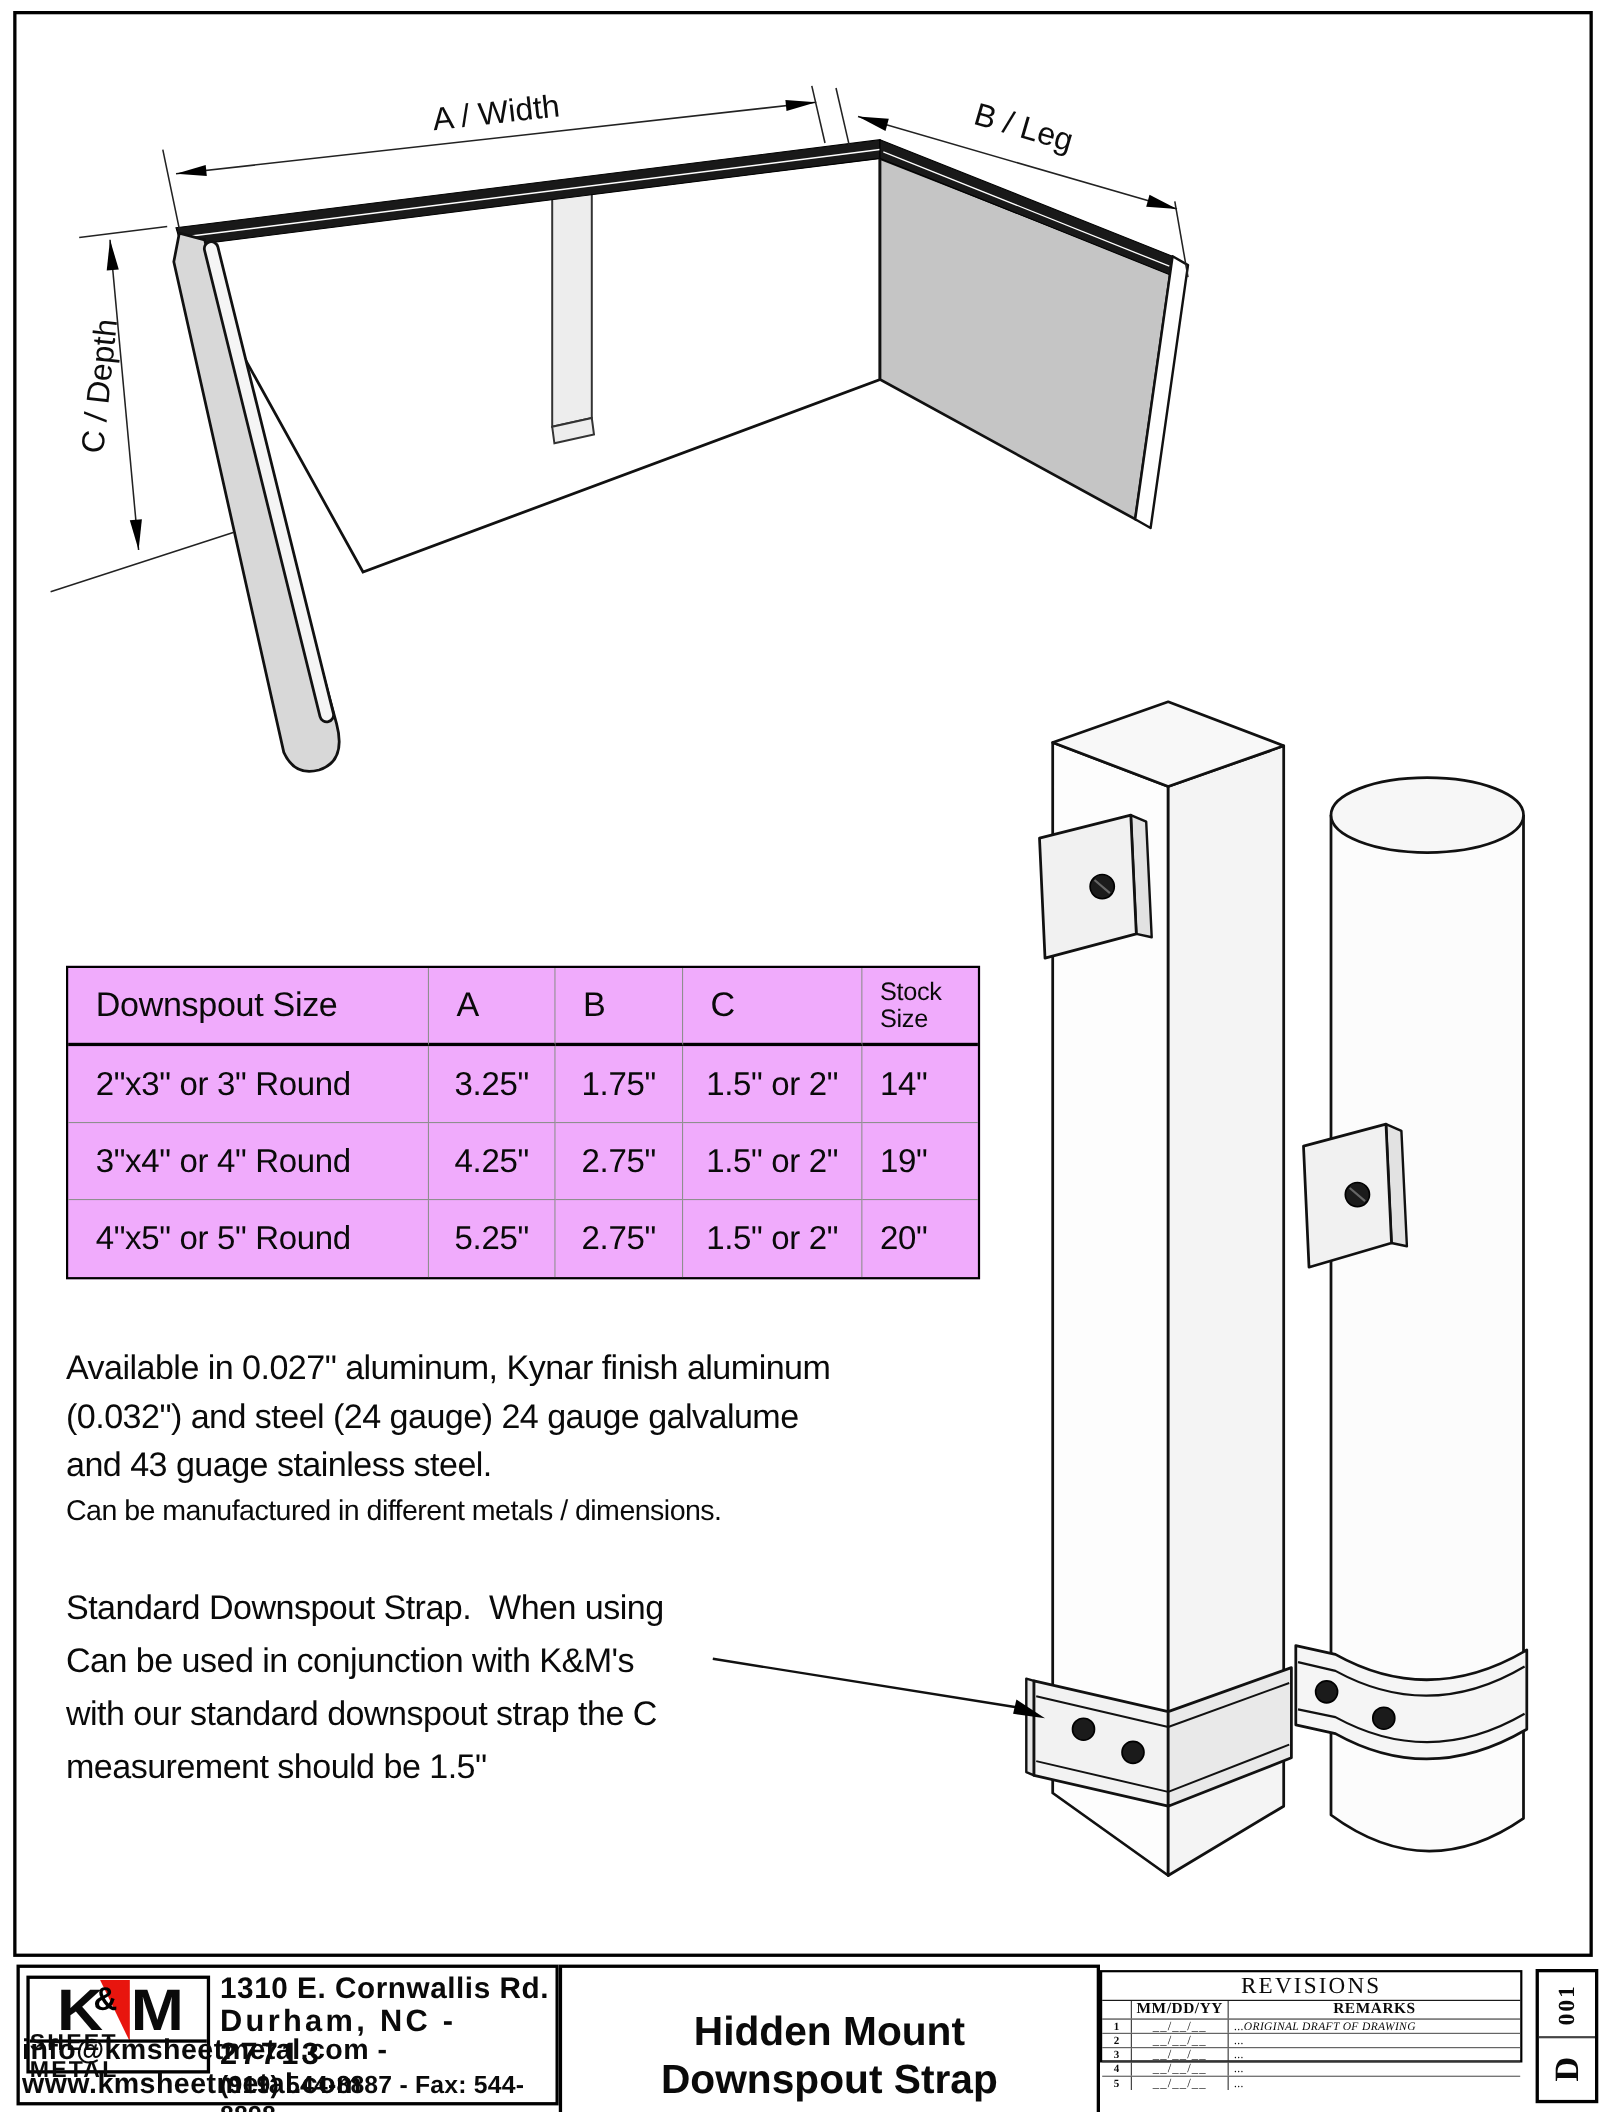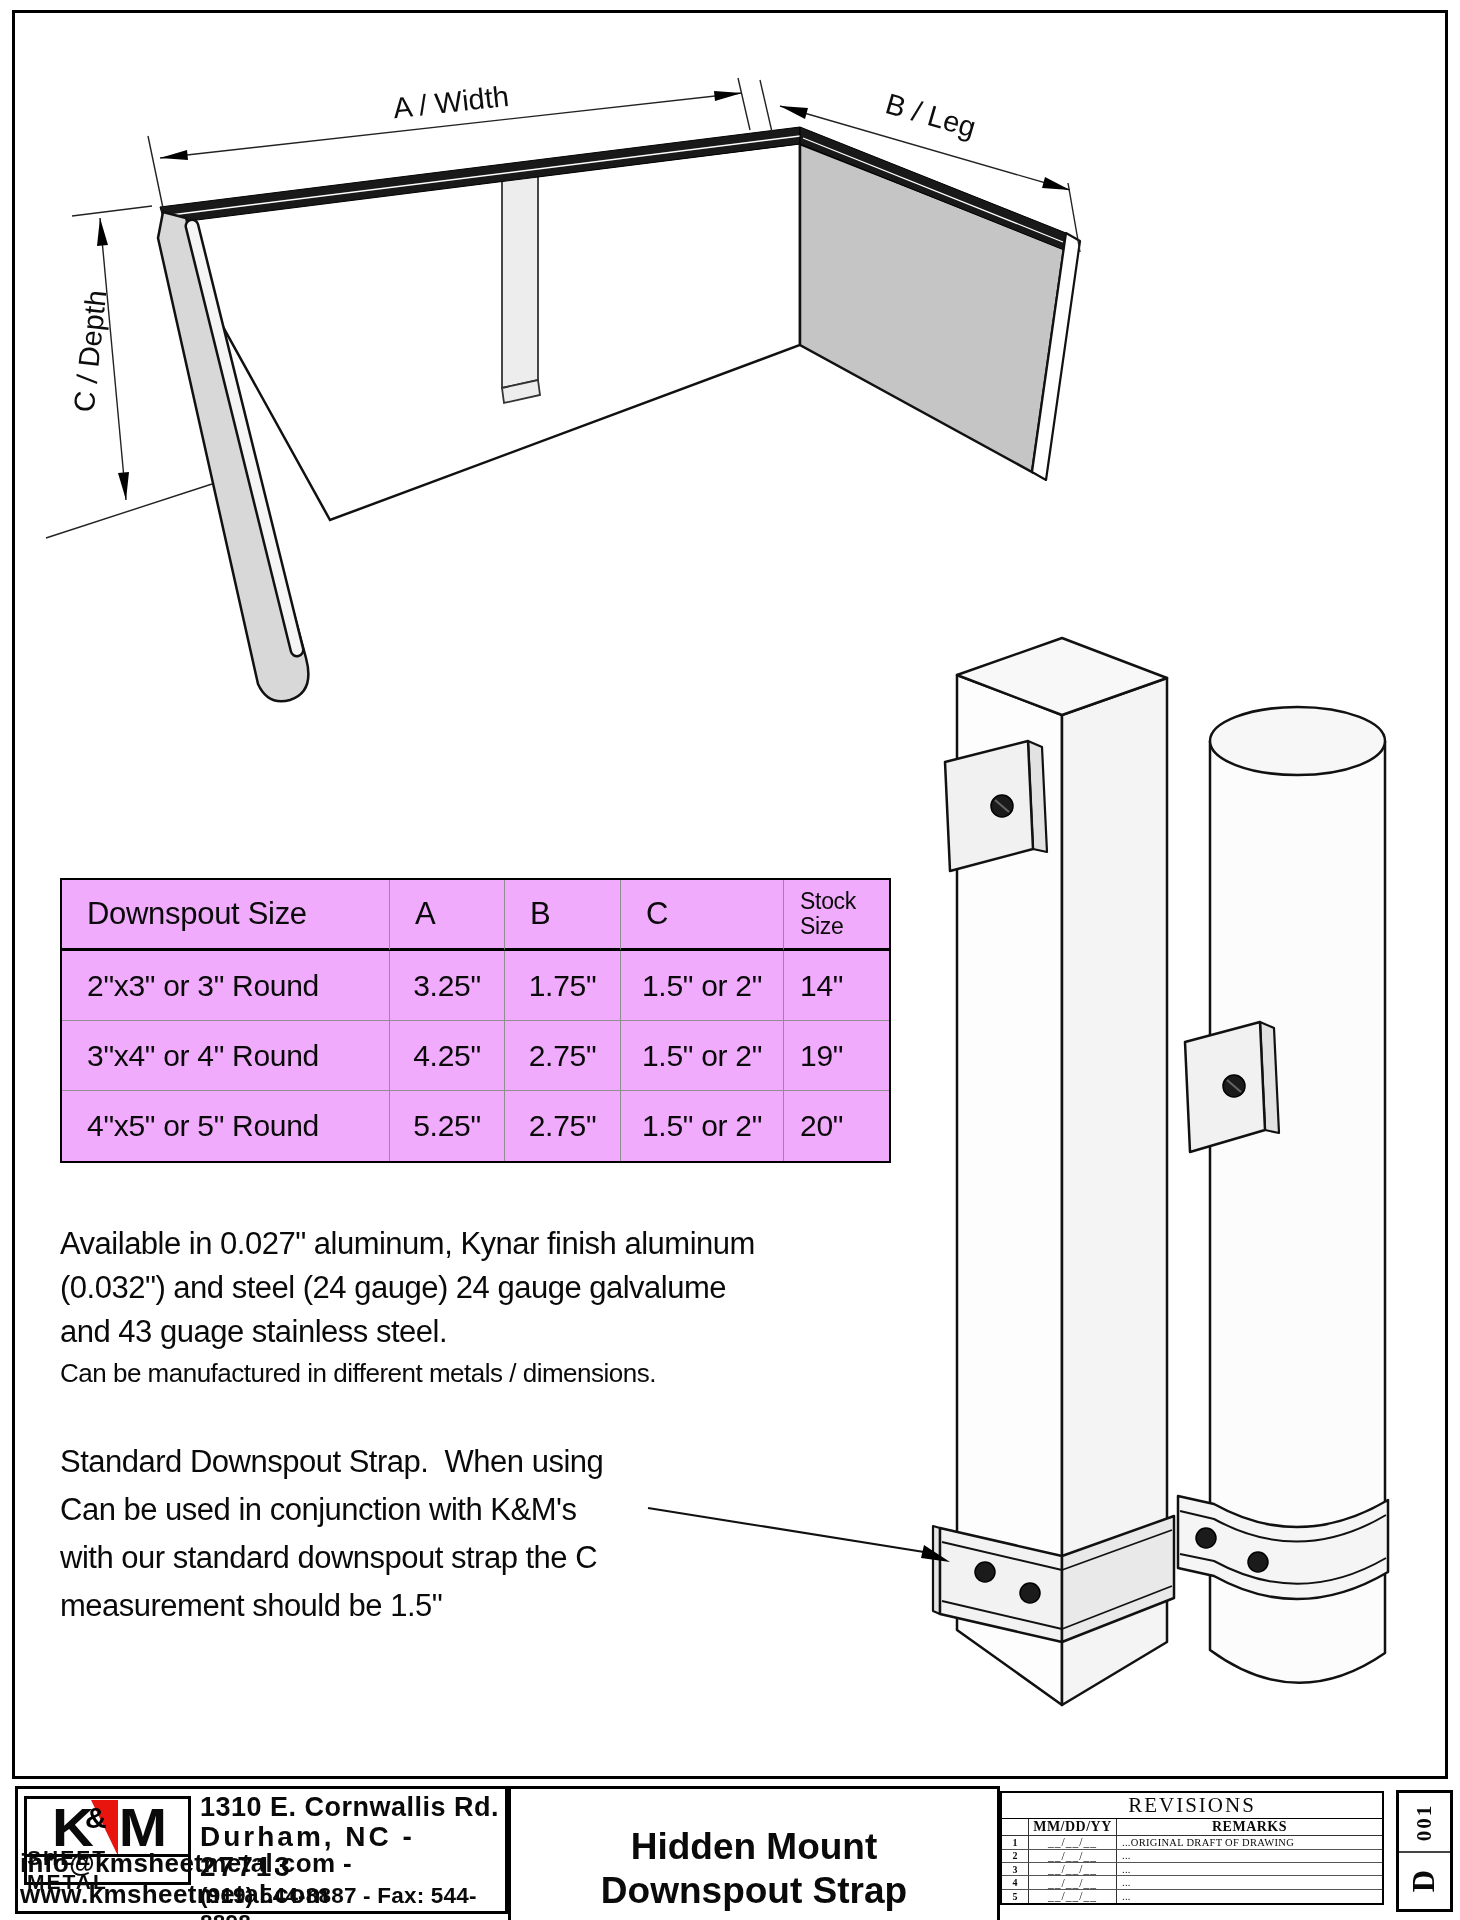--- a/index.html
+++ b/index.html
@@ -46,35 +46,35 @@
   #address-block{position:absolute;left:182px;top:4px;width:305px;}
   .addr1{font-size:27px;font-weight:700;letter-spacing:0.5px;line-height:29px;}
   .addr2{font-size:28px;font-weight:700;letter-spacing:3px;line-height:30px;}
   .addr3{font-size:22.5px;font-weight:700;letter-spacing:0.2px;line-height:27px;}
   #contact-line{position:absolute;left:2px;bottom:1px;width:487px;font-size:26px;font-weight:700;
                 letter-spacing:0.4px;}
   #tb-title{left:508px;top:1786px;width:492px;height:166px;display:flex;flex-direction:column;
             align-items:center;justify-content:center;}
   .title-line{font-size:37px;font-weight:600;letter-spacing:0;line-height:44px;}
 
-  #tb-revisions{left:1000px;top:1791px;width:384px;height:114px;border:2.5px solid #000;
+  #tb-revisions{left:1000px;top:1791px;width:384px;height:84px;border:2.5px solid #000;
                 font-family:"Liberation Serif",serif;display:flex;flex-direction:column;}
   #rev-title{height:28px;border-bottom:1.5px solid #000;display:flex;align-items:center;
              justify-content:center;font-size:21px;letter-spacing:2px;}
   .rev-grid{display:grid;grid-template-columns:27px 88px 1fr;}
   #rev-header{height:17px;border-bottom:1px solid #333;}
   #rev-header>div{display:flex;align-items:center;justify-content:center;font-size:14px;
                   font-weight:600;letter-spacing:0.5px;}
   .rev-row{height:14.2px;border-bottom:1px solid #555;}
   .rev-row:last-child{border-bottom:none;}
   .rev-num{display:flex;align-items:center;justify-content:center;font-size:10px;font-weight:600;
            border-right:1px solid #333;}
   .rev-date{display:flex;align-items:center;justify-content:center;font-size:11.5px;
             letter-spacing:1px;border-right:1px solid #333;}
-  .rev-remark{display:flex;align-items:center;font-size:10.5px;padding-left:5px;letter-spacing:0.3px;}
+  .rev-remark{display:flex;align-items:center;font-size:10.5px;padding-left:5px;letter-spacing:0.3px;font-style:italic;}
   .colline{border-right:1px solid #333;}
 
   #tb-sheet{left:1396px;top:1790px;width:57px;height:122px;border:3px solid #000;
             font-family:"Liberation Serif",serif;display:flex;flex-direction:column;}
   #sheet-number-cell{height:60px;border-bottom:2px solid #444;display:flex;align-items:center;justify-content:center;}
   #sheet-size-cell{flex:1;display:flex;align-items:center;justify-content:center;}
   .rot{transform:rotate(-90deg);white-space:nowrap;}
   #sheet-number-cell .rot{font-size:21px;font-weight:600;letter-spacing:2px;}
   #sheet-size-cell .rot{font-size:31px;font-weight:700;}
 

